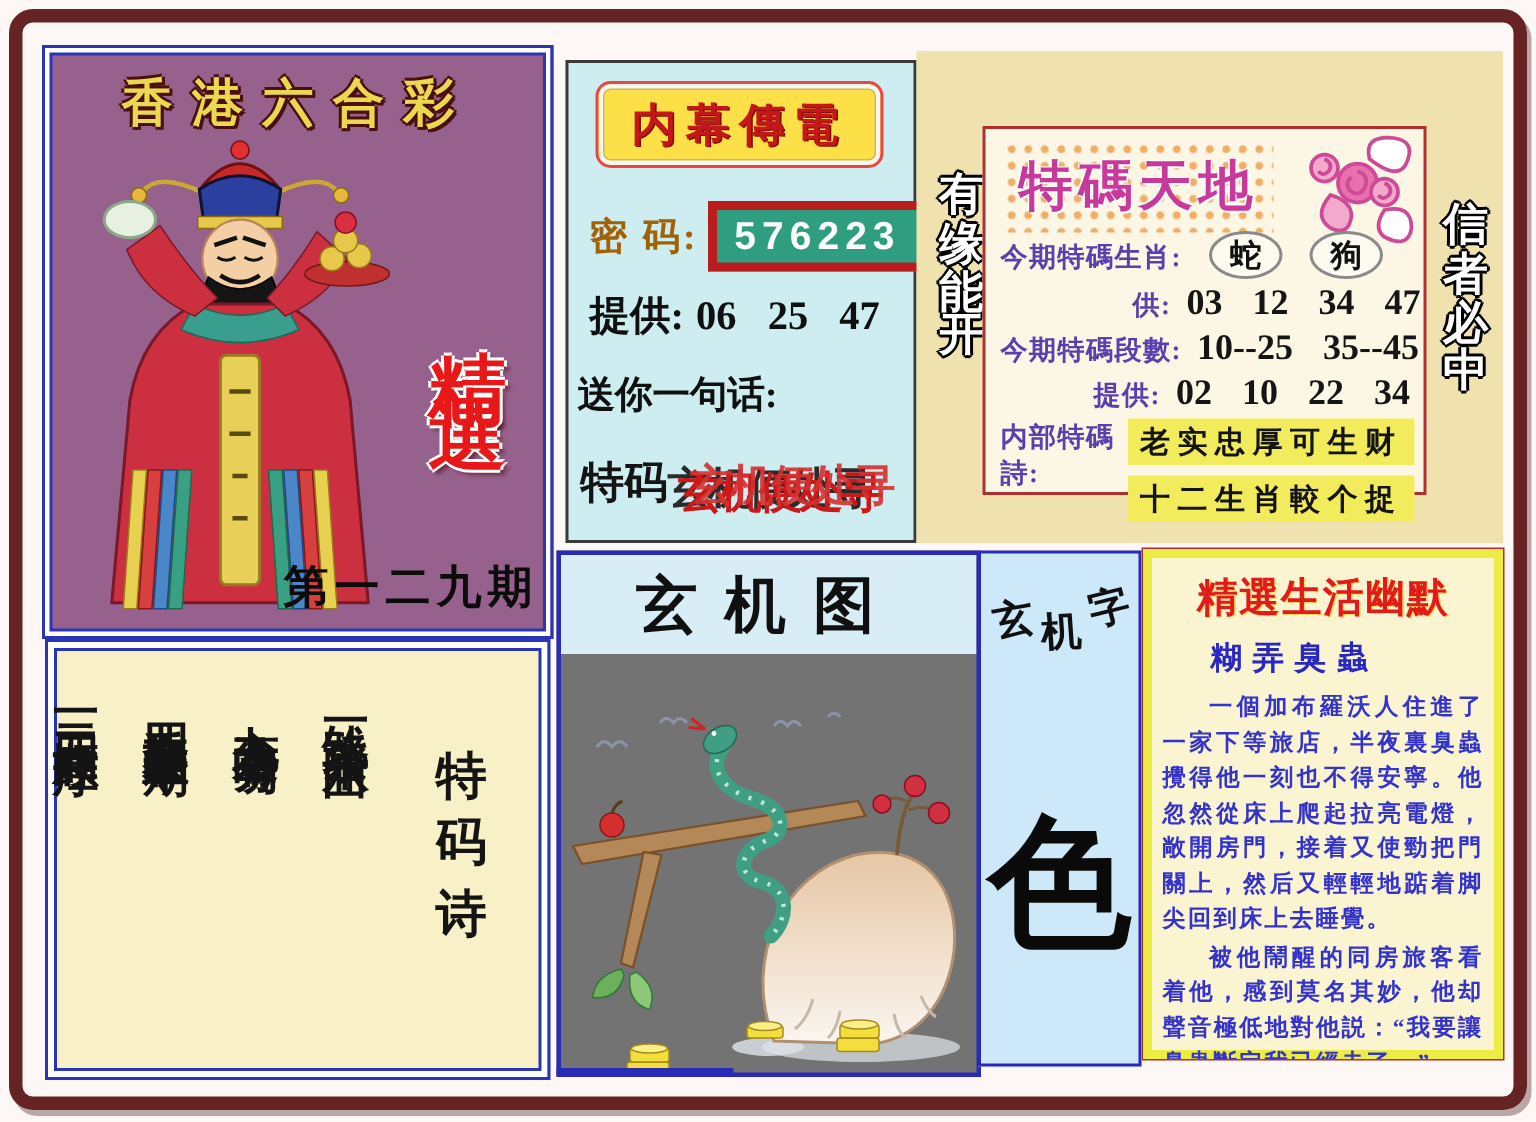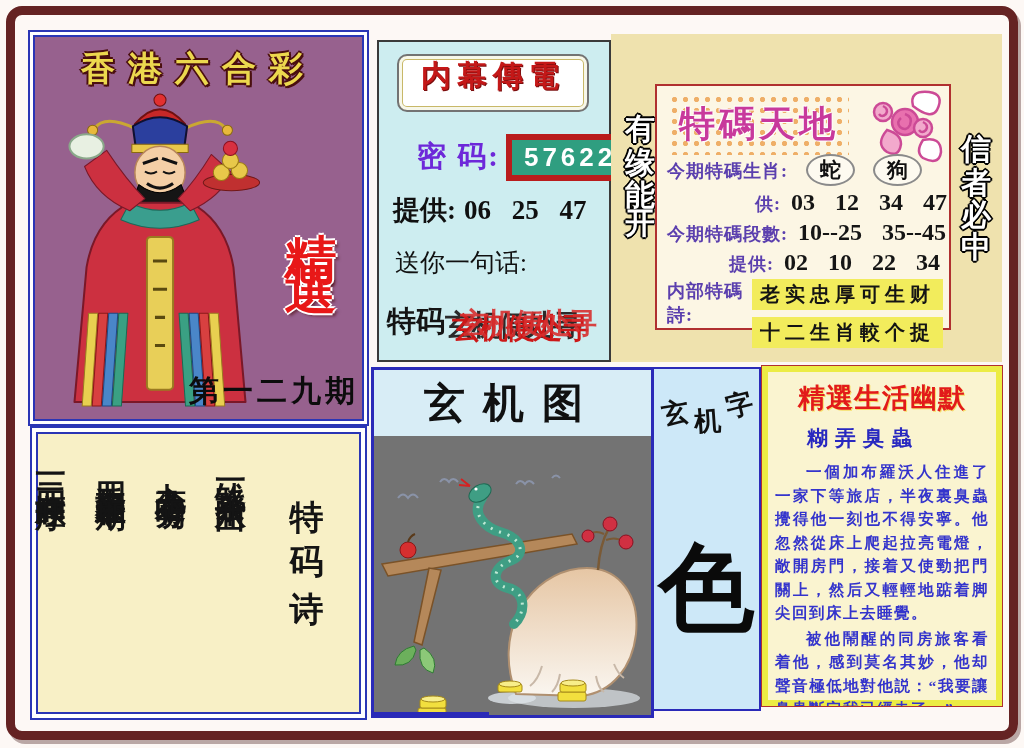--- a/index.html
+++ b/index.html
@@ -19,33 +19,33 @@
   .deity{position:absolute;left:4px;top:52px;}
   .selection{position:absolute;right:22px;top:160px;writing-mode:vertical-rl;text-orientation:upright;
     font-size:52px;font-weight:900;letter-spacing:30px;color:#e81818;
     text-shadow:-2px 0 #fff,2px 0 #fff,0 -2px #fff,0 2px #fff,3px 3px 3px rgba(70,0,0,.55);}
   .issue-no{position:absolute;right:8px;bottom:12px;font-size:30px;font-weight:900;
     letter-spacing:4px;color:#0c0c0c;}
   
   .insider-panel{position:absolute;left:377px;top:40px;width:230px;height:318px;
     background:var(--cyan_bg,#cdedf0);border:2px solid #3a3a3a;}
   .insider-title-box{position:absolute;left:18px;top:12px;width:188px;height:54px;
-    border:2px solid #737373;border-radius:10px;background:#ffffff;
+    border:2px solid #ef4444;border-radius:10px;background:#fde047;
     box-shadow:inset 0 0 0 3px #f7f7ea, inset 0 0 0 4px #c8b868;
-    display:flex;justify-content:center;}
+    display:flex;align-items:center;justify-content:center;}
   .insider-title{font-size:30px;font-weight:900;letter-spacing:6px;color:#c41818;
     text-shadow:1px 1px 0 #7a0e0e;}
   .pw-row{position:absolute;left:14px;top:92px;white-space:nowrap;}
-  .pw-label{font-size:29px;font-weight:900;color:#6d28d9;letter-spacing:2px;margin-left:24px;}
+  .pw-label{font-size:25px;font-weight:900;color:#a16207;letter-spacing:2px;}
   .pw-value{display:inline-block;background:var(--password_green,#2f9e80);color:#fff;
     font-size:26px;font-weight:900;padding:2px 12px;margin-left:6px;letter-spacing:4px;
     border:6px solid #b91c1c;font-family:"Liberation Sans","DejaVu Sans",sans-serif;}
   .provide-row{position:absolute;left:14px;top:150px;font-size:27px;font-weight:900;color:#101010;}
   .provide-nums{word-spacing:14px;margin-left:8px;}
-  .message-row{position:absolute;left:16px;top:204px;font-size:25px;font-weight:400;color:#101010;text-align:center;}
+  .message-row{position:absolute;left:6px;top:204px;font-size:25px;font-weight:700;color:#101010;text-align:center;}
   .hint-row{position:absolute;left:8px;top:260px;font-size:29px;font-weight:900;white-space:nowrap;}
   .hint-prefix{color:#141414;}
   .hint-stack{position:relative;display:inline-block;width:160px;height:36px;vertical-align:bottom;}
   .hint-stack span{position:absolute;left:0;top:0;letter-spacing:-2px;}
   .hint-l1{color:#2a2a2a;}
   .hint-l2{color:#cc1818;left:7px !important;top:3px !important;}
   .hint-l3{color:#d83030;left:15px !important;top:-2px !important;opacity:.9;}
   
   .special-panel{position:absolute;left:611px;top:34px;width:391px;height:328px;
     background:var(--cream_bg,#efe2ae);}

